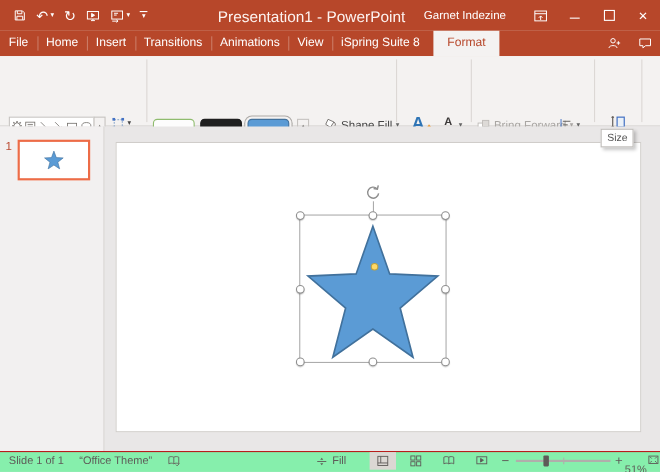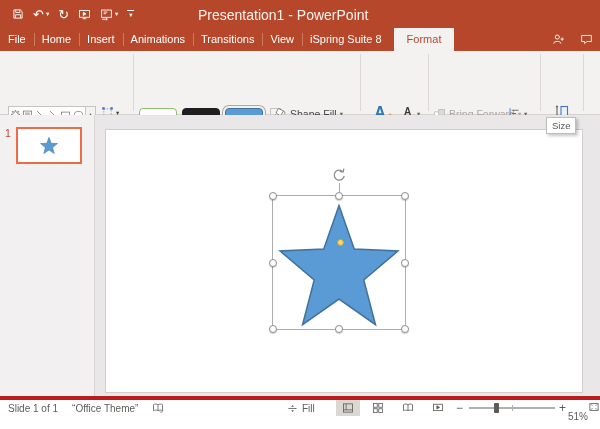--- a/index.html
+++ b/index.html
@@ -102,22 +102,22 @@
   .h-ml{left:-4px;top:calc(50% - 4px)} .h-mr{right:-4px;top:calc(50% - 4px)}
   .h-bl{left:-4px;bottom:-4px} .h-bm{left:calc(50% - 4px);bottom:-4px} .h-br{right:-4px;bottom:-4px}
   .rotline { position:absolute; left:calc(50% - .5px); top:-13px; width:1px; height:10px; background:#ABABAB; }
   .rothandle { position:absolute; left:calc(50% - 8px); top:-29px; }
   .adjust { position:absolute; left:64px; top:43px; width:7px; height:7px; border-radius:50%;
             background:#FFD966; border:1px solid #BFA23C; box-sizing:border-box; }
   .tooltip { position:absolute; left:546px; top:2px; background:#fff; border:1px solid #BFBCB9;
              font-size:9.5px; color:#555; padding:2px 5px; box-shadow:2px 2px 3px rgba(0,0,0,.22); z-index:5; }
 
   
-  .statusbar { position:absolute; bottom:0; left:0; right:0; height:33px; background:#ffffff;
-               border-top:4px solid #b91c1c; font-size:10px; color:#5E5B58; box-sizing:border-box; }
+  .statusbar { position:absolute; bottom:0; left:0; right:0; height:19px; background:#86efac;
+               border-top:1px solid #b91c1c; font-size:10px; color:#5E5B58; box-sizing:border-box; }
   .sb-left { position:absolute; left:8px; top:0; height:16px; display:flex; align-items:center; gap:14px; }
   .sb-notes { position:absolute; left:287px; top:0; height:16px; display:flex; align-items:center; gap:4px; }
   .vbtn { position:absolute; top:0; width:24px; height:16px; display:flex; align-items:center; justify-content:center; color:#5E5B58; }
   .vbtn.sel { background:#DBD7D3; }
   .zminus { position:absolute; left:456px; top:1px; font-size:12px; }
   .ztrack { position:absolute; left:469px; top:7px; width:86px; height:2px; background:#B1AEAB; }
   .ztick { position:absolute; left:43px; top:-2px; width:1px; height:6px; background:#B1AEAB; }
   .zhandle { position:absolute; left:25px; top:-4px; width:5px; height:10px; background:#5E5B58; border-radius:1px; }
   .zplus { position:absolute; left:559px; top:1px; font-size:12px; }
   .zlabel { position:absolute; left:568px; top:11px; }
@@ -158,28 +158,47 @@
             <path d="M2.5 13.8 H9 M9 13.8 L7.2 12.4 M9 13.8 L7.2 15.2"></path>
           </svg>
         <span class="dd">▾</span>
       </span>
       <span class="qbtn qmore">
         <span class="morebar"></span>
         <span class="dd">▾</span>
       </span>
     </div>
     <div class="wtitle">Presentation1 - PowerPoint</div>
+    <div class="tb-right">
+      <span class="user">Garnet Indezine</span>
+      <span class="winbtn">
+        <svg viewBox="0 0 16 16" width="13" height="13" fill="none" stroke="#fff" stroke-width="1.1">
+            <rect x="1.5" y="2.5" width="13" height="11"></rect>
+            <path d="M1.5 5.5 H14.5"></path>
+            <path d="M8 12.5 V8 M8 8 L6 10 M8 8 L10 10"></path>
+          </svg>
+      </span>
+      <span class="winbtn">
+          <span class="minbar"></span>
+        </span>
+      <span class="winbtn">
+          <span class="maxbox"></span>
+        </span>
+      <span class="winbtn">
+          <span class="closex">×</span>
+        </span>
+    </div>
   </div>
 
   <div class="tabrow">
     <div class="tab">File</div>
     <div class="tab">Home</div>
     <div class="tab">Insert</div>
+    <div class="tab">Transitions</div>
     <div class="tab">Animations</div>
-    <div class="tab">Transitions</div>
     <div class="tab">View</div>
     <div class="tab">iSpring Suite 8</div>
     <div class="tab active">Format</div>
 
     <div class="tr-tabicons">
       <span class="tabicon">
         <svg viewBox="0 0 16 16" width="13" height="13" fill="none" stroke="#fff" stroke-width="1.1">
             <circle cx="6.5" cy="5" r="2.5"></circle>
             <path d="M2 13 C2 9.5 11 9.5 11 13"></path>
             <path d="M12.5 5.5 V9.5 M10.5 7.5 H14.5"></path>
@@ -326,21 +345,21 @@
     <div class="grouplabel" style="left:0;width:131px">Insert Shapes</div>
 
     <div class="swatch sw1">Abc</div>
     <div class="swatch sw2">Abc</div>
     <div class="swatch sw3">Abc</div>
     <div class="sscroll">
       <span class="sb">▴</span>
       <span class="sb">▾</span>
       <span class="sb"><span class="sbar"></span>▾</span>
     </div>
-    <span class="rbtn" style="left:274px;top:55px">
+    <span class="rbtn" style="left:294px;top:55px">
       <svg viewBox="0 0 16 16" width="13" height="13" fill="none" stroke="#6E6B68" stroke-width="1">
           <path d="M5.2 1.8 L11.8 4.8 L7.8 10.8 L2.6 7.4 Z" fill="#FEFEFE"></path>
           <path d="M11.8 4.8 C13.6 6.2 13.8 8 12.9 9"></path>
           <rect x="2.5" y="12" width="11" height="3" rx="0.5" fill="#D24726" stroke="none"></rect>
         </svg>
       <span>Shape Fill</span>
       <span class="dd">▾</span>
     </span>
     <span class="rbtn" style="left:285px;top:71px">
       <svg viewBox="0 0 16 16" width="13" height="13" fill="none" stroke="#6E6B68" stroke-width="1">

